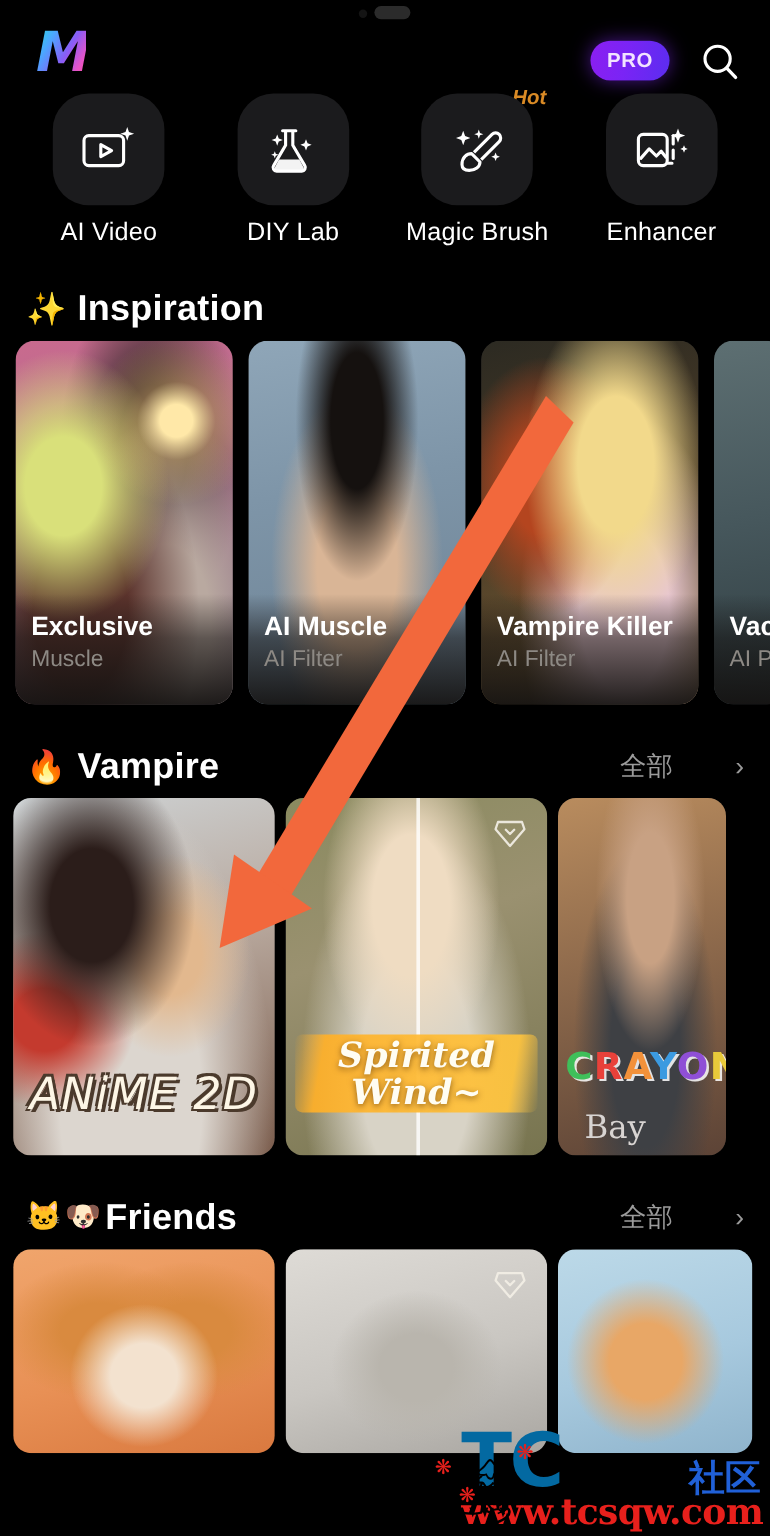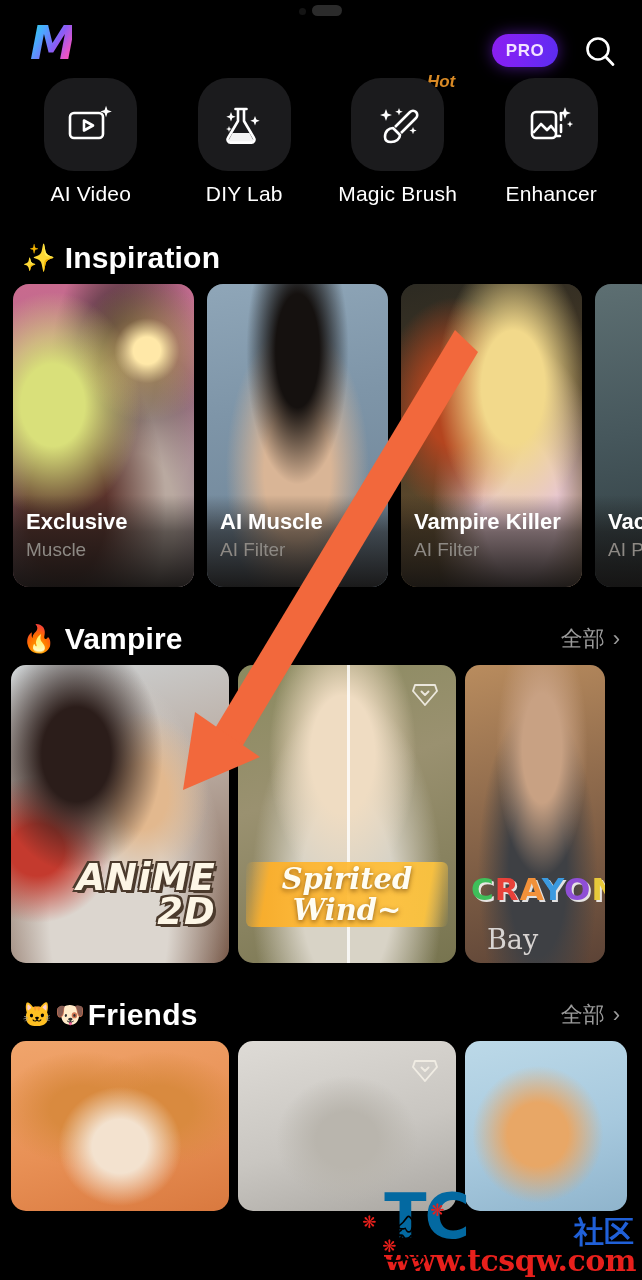--- a/index.html
+++ b/index.html
@@ -57,21 +57,21 @@
   }
 
   
   .section-head {
     display:flex; align-items:center; padding:0 22px;
     height:52px; margin-top:26px;
   }
   .sec-emoji { font-size:27px; margin-right:9px; line-height:1; }
   .sec-emoji.small { font-size:24px; margin-right:3px; }
   .sec-title { color:#fff; font-size:30px; font-weight:700; letter-spacing:.2px; }
-  .sec-more { margin-left:auto; display:flex; align-items:center; color:#9b9b9b; font-size:22px; }
+  .sec-more { margin-left:auto; display:flex; align-items:center; color:#9b9b9b; font-size:22px;gap:44px; }
   .sec-more .chev { margin-left:8px; font-size:22px; line-height:1; }
 
   
   .h-scroll { display:flex; gap:13px; padding:0 13px; overflow:hidden; }
   .insp-card {
     position:relative; flex:0 0 auto;
     width:181px; height:303px; border-radius:16px; overflow:hidden;
     background:#202020;
   }
   .insp-card.cut { width:60px; }
@@ -123,22 +123,22 @@
     linear-gradient(160deg,#8a8a5f 0%, #9a9170 40%, #77744f 100%);}
   .art-crayon{background:
     radial-gradient(ellipse at 55% 28%, #c8a183 0 18%, transparent 42%),
     radial-gradient(ellipse at 52% 70%, #3e4044 0 28%, transparent 58%),
     linear-gradient(165deg,#b98c5e 0%, #8e6a4c 45%, #5c4336 100%);}
   .split-line { position:absolute; left:50%; top:0; bottom:0; width:3px; background:rgba(255,255,255,.8); }
   .gem { position:absolute; top:17px; right:17px; width:28px; height:26px; opacity:.92; }
 
   .badge-anime {
     position:absolute; left:13px; bottom:34px; width:88%;
-    color:#fdf6e6; font-size:37px; font-weight:700; font-style:italic;
-    line-height:.92; letter-spacing:1px; text-align:right;
+    color:#fdf6e6; font-size:37px; font-weight:400; font-style:italic;
+    line-height:.92; letter-spacing:1px; text-align:center;
     text-shadow:3px 3px 0 #4b3a2c, -2px -2px 0 #4b3a2c, 2px -2px 0 #4b3a2c, -2px 2px 0 #4b3a2c;
     font-family:"DejaVu Sans", sans-serif;
   }
   .badge-spirited {
     position:absolute; left:8px; right:8px; bottom:36px; text-align:center;
     color:#fffdf2; font-size:29px; font-style:italic; font-weight:700;
     line-height:1.05; font-family:"DejaVu Serif", serif;
     text-shadow:0 2px 5px rgba(80,40,0,.6);
   }
   .badge-spirited .brush {

